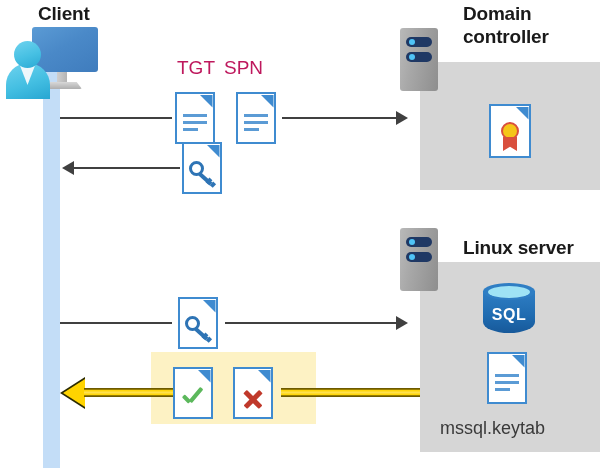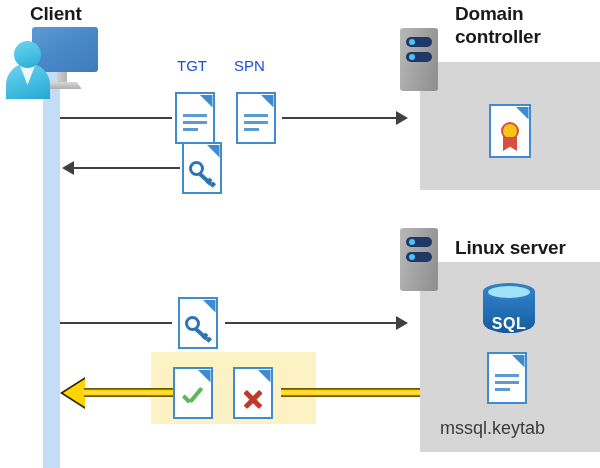--- a/index.html
+++ b/index.html
@@ -9,20 +9,21 @@
     position:relative;overflow:hidden;
     -webkit-font-smoothing:antialiased;
   }
   .canvas{position:absolute;left:0;top:0;width:600px;height:468px;}
   .abs{position:absolute;}
 
   
   .title{
     font-weight:bold;color:#1a1a1a;font-size:19px;line-height:23px;
     letter-spacing:-0.2px;
+    margin-left:8px;
   }
   #client-title{left:30px;top:2px;}
   #dc-title{left:455px;top:2px;width:140px;}
   #linux-title{left:455px;top:236px;width:145px;}
 
   
   .panel{background:#d6d6d6;}
   #dc-panel{left:420px;top:62px;width:180px;height:128px;}
   #linux-panel{left:420px;top:262px;width:180px;height:190px;}
 
@@ -184,34 +185,34 @@
   }
   .cyl-top{
     position:absolute;left:0;top:0px;width:52px;height:17px;border-radius:50%;
     background:#2f7ec4;
   }
   .cyl-top-in{
     position:absolute;left:5px;top:3px;width:42px;height:12px;border-radius:50%;
     background:#9fe3f5;
   }
   .cyl-label{
-    position:absolute;left:0;top:32px;width:52px;text-align:center;
+    position:absolute;left:0;top:23px;width:52px;text-align:center;
     color:#ffffff;font-size:16px;font-weight:bold;letter-spacing:0.5px;
     font-family:"Liberation Sans",sans-serif;
   }
 
   
   #keytab-doc{left:487px;top:352px;}
 
   
   .smalllabel{
-    font-size:15px;color:#1d4ed8;font-family:"Liberation Sans",sans-serif;
+    font-size:19px;color:#be185d;font-family:"Liberation Sans",sans-serif;
   }
   #tgt-label{left:177px;top:57px;}
-  #spn-label{left:234px;top:57px;}
+  #spn-label{left:224px;top:57px;}
   #accepted-label{left:140px;top:432px;font-size:18px;color:#3a3a3a;}
   #keytab-label{left:440px;top:418px;font-size:18px;color:#3a3a3a;}
 </style>
 </head>
 <body>
 
 <div class="canvas">
 
   <div class="abs panel" id="dc-panel"></div>
 

